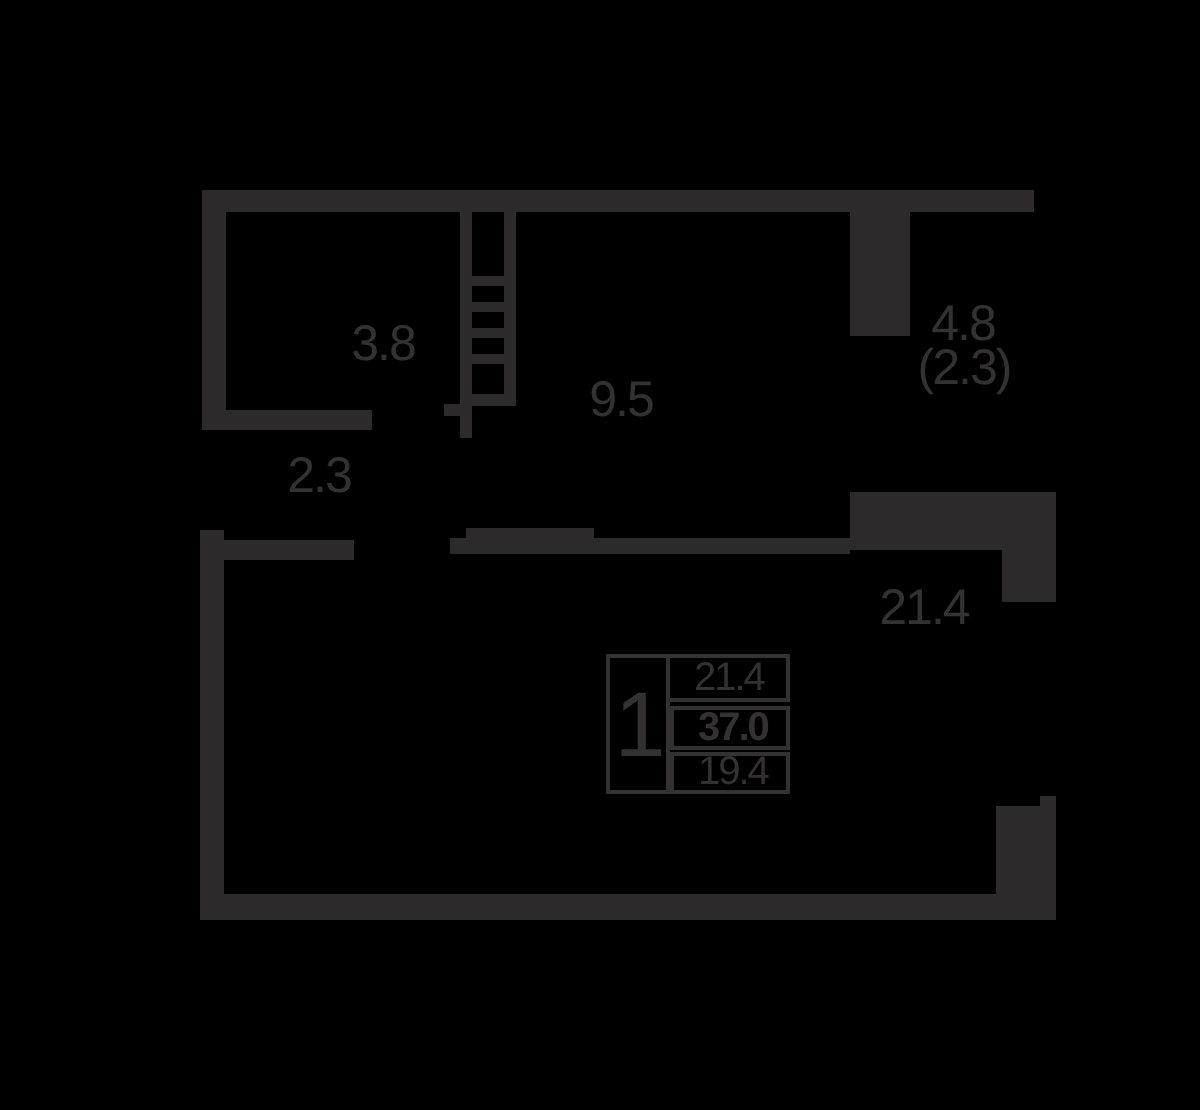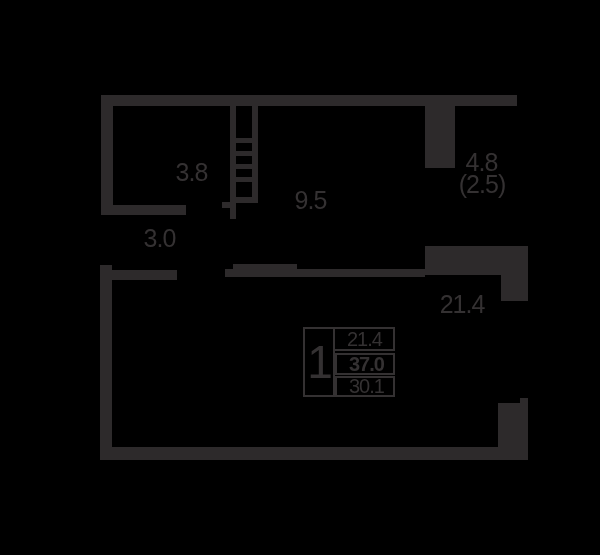--- a/index.html
+++ b/index.html
@@ -73,25 +73,25 @@
   <div class="w" style="left:233px;top:264px;width:64px;height:6px"></div>
   <div class="w" style="left:225px;top:269px;width:200px;height:8px"></div>
   <div class="w" style="left:425px;top:246px;width:103px;height:29px"></div>
   <div class="w" style="left:501px;top:275px;width:27px;height:26px"></div>
   <div class="w" style="left:520px;top:398px;width:8px;height:6px"></div>
   <div class="w" style="left:498px;top:403px;width:30px;height:57px"></div>
   <div class="w" style="left:100px;top:447px;width:398px;height:13px"></div>
 
   <div class="lbl" style="left:169px;top:160px;width:45px">3.8</div>
   <div class="lbl" style="left:288px;top:188px;width:45px">9.5</div>
-  <div class="lbl" style="left:137px;top:226px;width:45px">3.0</div>
+  <div class="lbl" style="left:137px;top:226px;width:45px">2.3</div>
   <div class="lbl" style="left:459px;top:150px;width:45px">4.8</div>
-  <div class="lbl" style="left:451px;top:172px;width:62px">(2.5)</div>
+  <div class="lbl" style="left:451px;top:172px;width:62px">(2.3)</div>
   <div class="lbl" style="left:434px;top:292px;width:56px">21.4</div>
 
   <div class="legend">
     <div class="cell rooms">1</div>
     <div class="cell row r0">21.4</div>
     <div class="cell row r1">37.0</div>
-    <div class="cell row r2">30.1</div>
+    <div class="cell row r2">19.4</div>
   </div>
 
 </div>
 
 </body></html>

